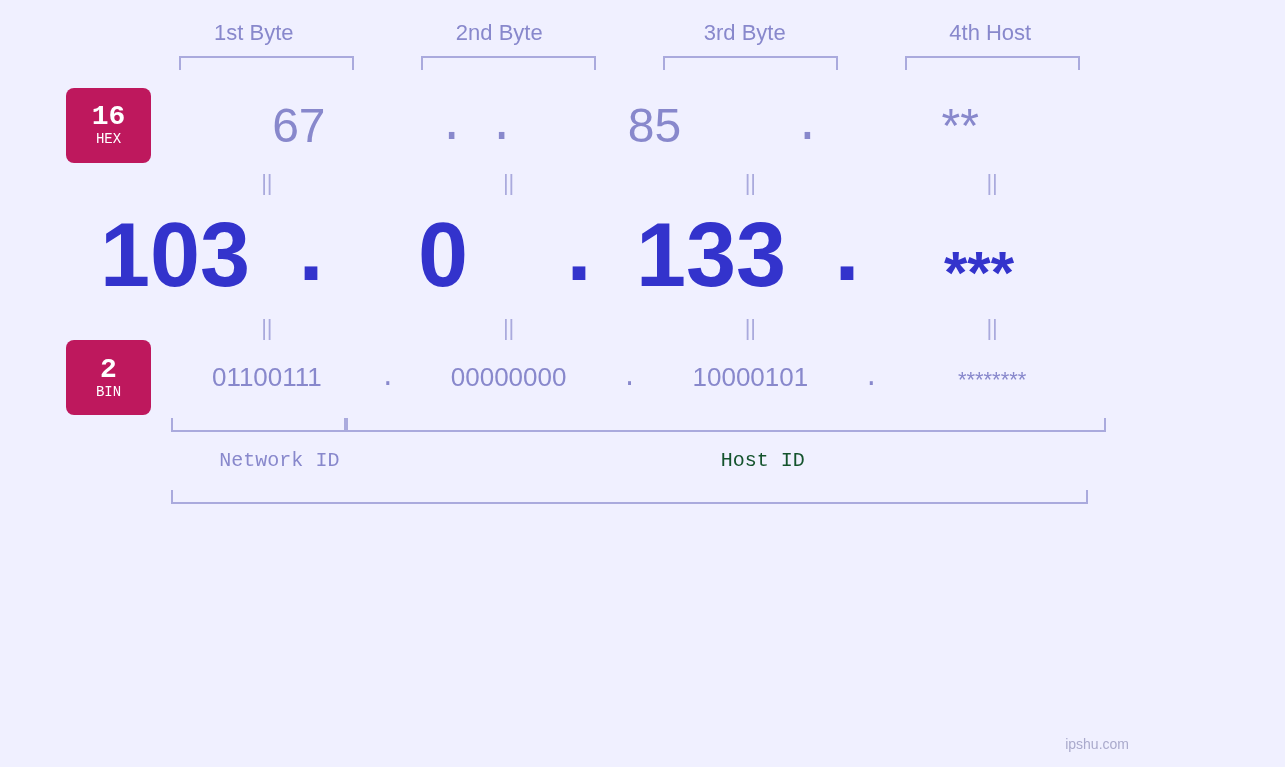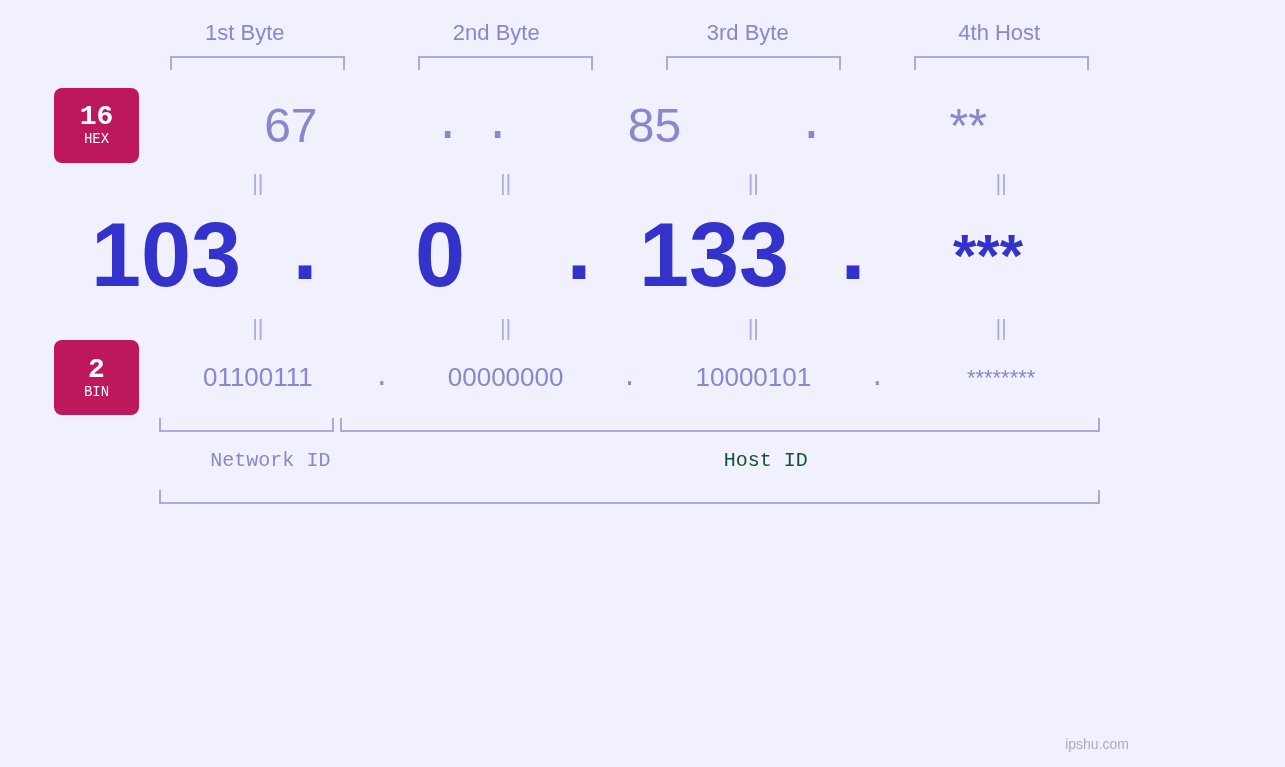--- a/index.html
+++ b/index.html
@@ -14,21 +14,21 @@
       background-color: #f0f0ff;
       font-family: 'Courier New', Courier, monospace;
       overflow: hidden;
       position: relative;
     }
 
     .container {
       width: 1144px;
       height: 767px;
       position: relative;
-      padding: 20px 4px;
+      padding: 20px 16px;
     }
 
     
     .byte-headers {
       display: flex;
       justify-content: flex-end;
       margin-left: 140px;
       margin-right: 40px;
       margin-bottom: 10px;
     }
@@ -73,21 +73,21 @@
 
     .badge-label {
       font-size: 14px;
       font-weight: normal;
     }
 
     
     .values-area {
       flex: 1;
       display: flex;
-      align-items: center;
+      align-items: flex-end;
     }
 
     .byte-value {
       flex: 1;
       text-align: center;
     }
 
     .dot {
       width: 50px;
       text-align: center;

